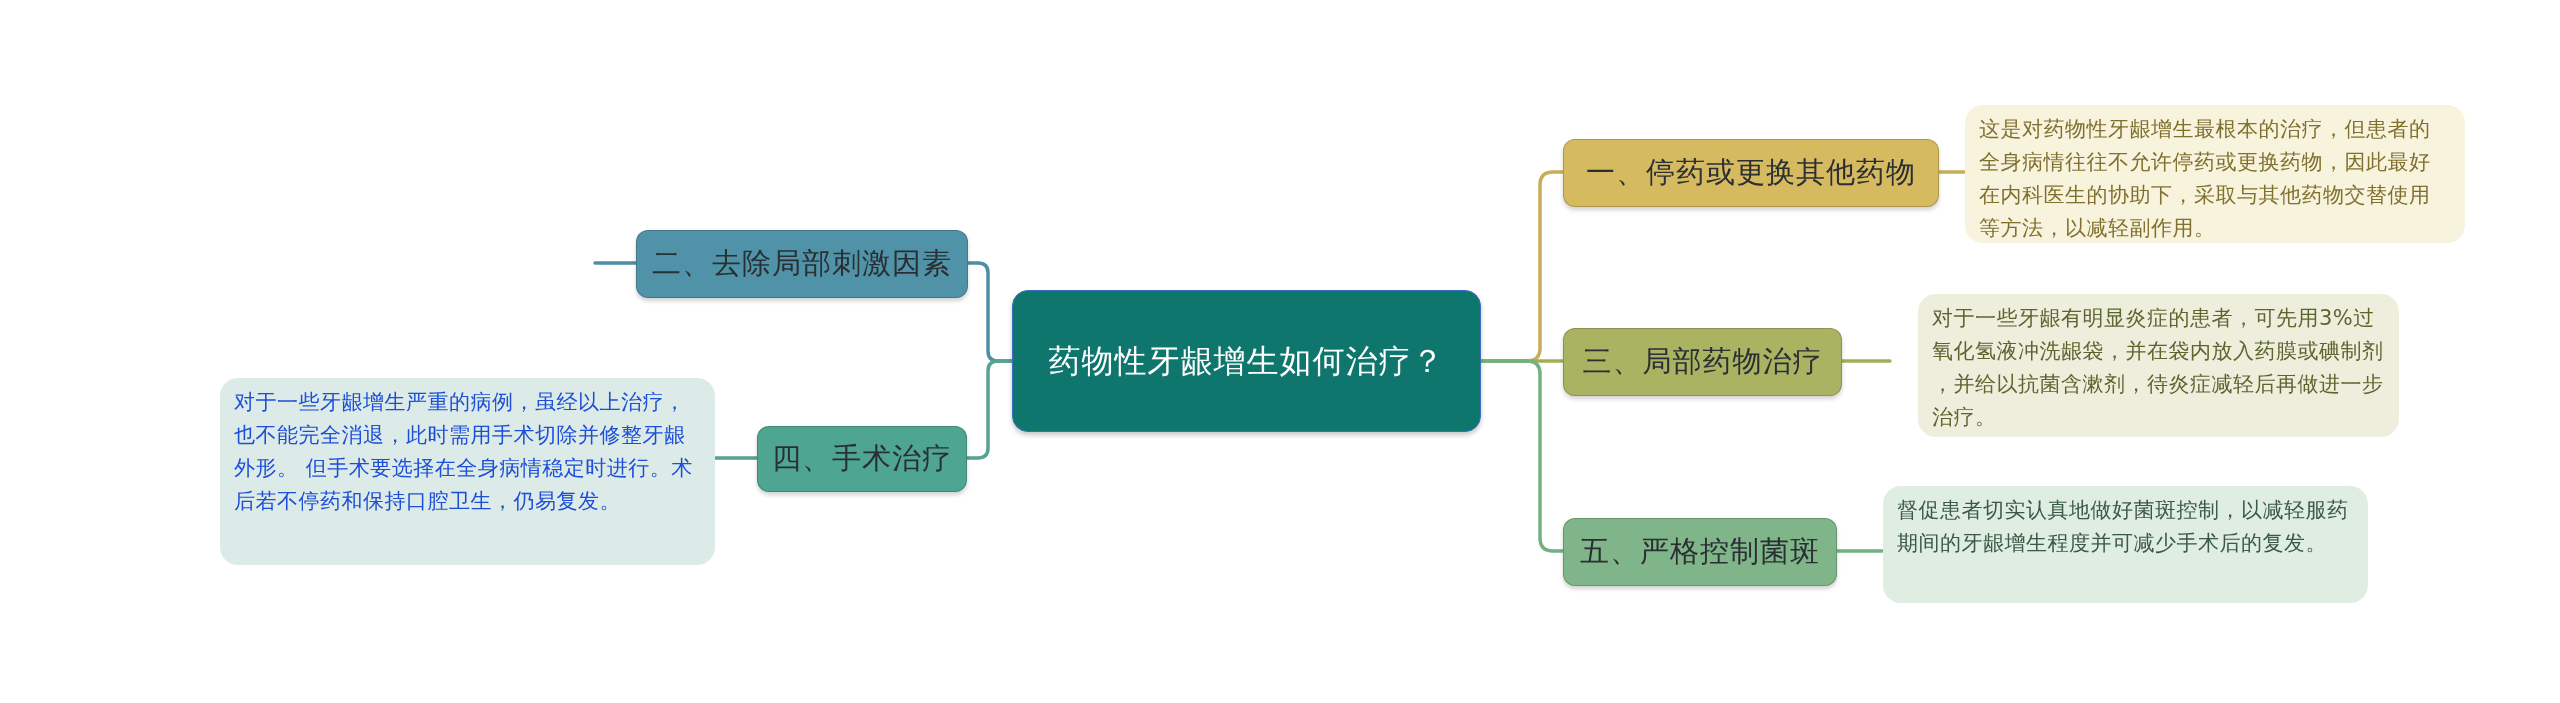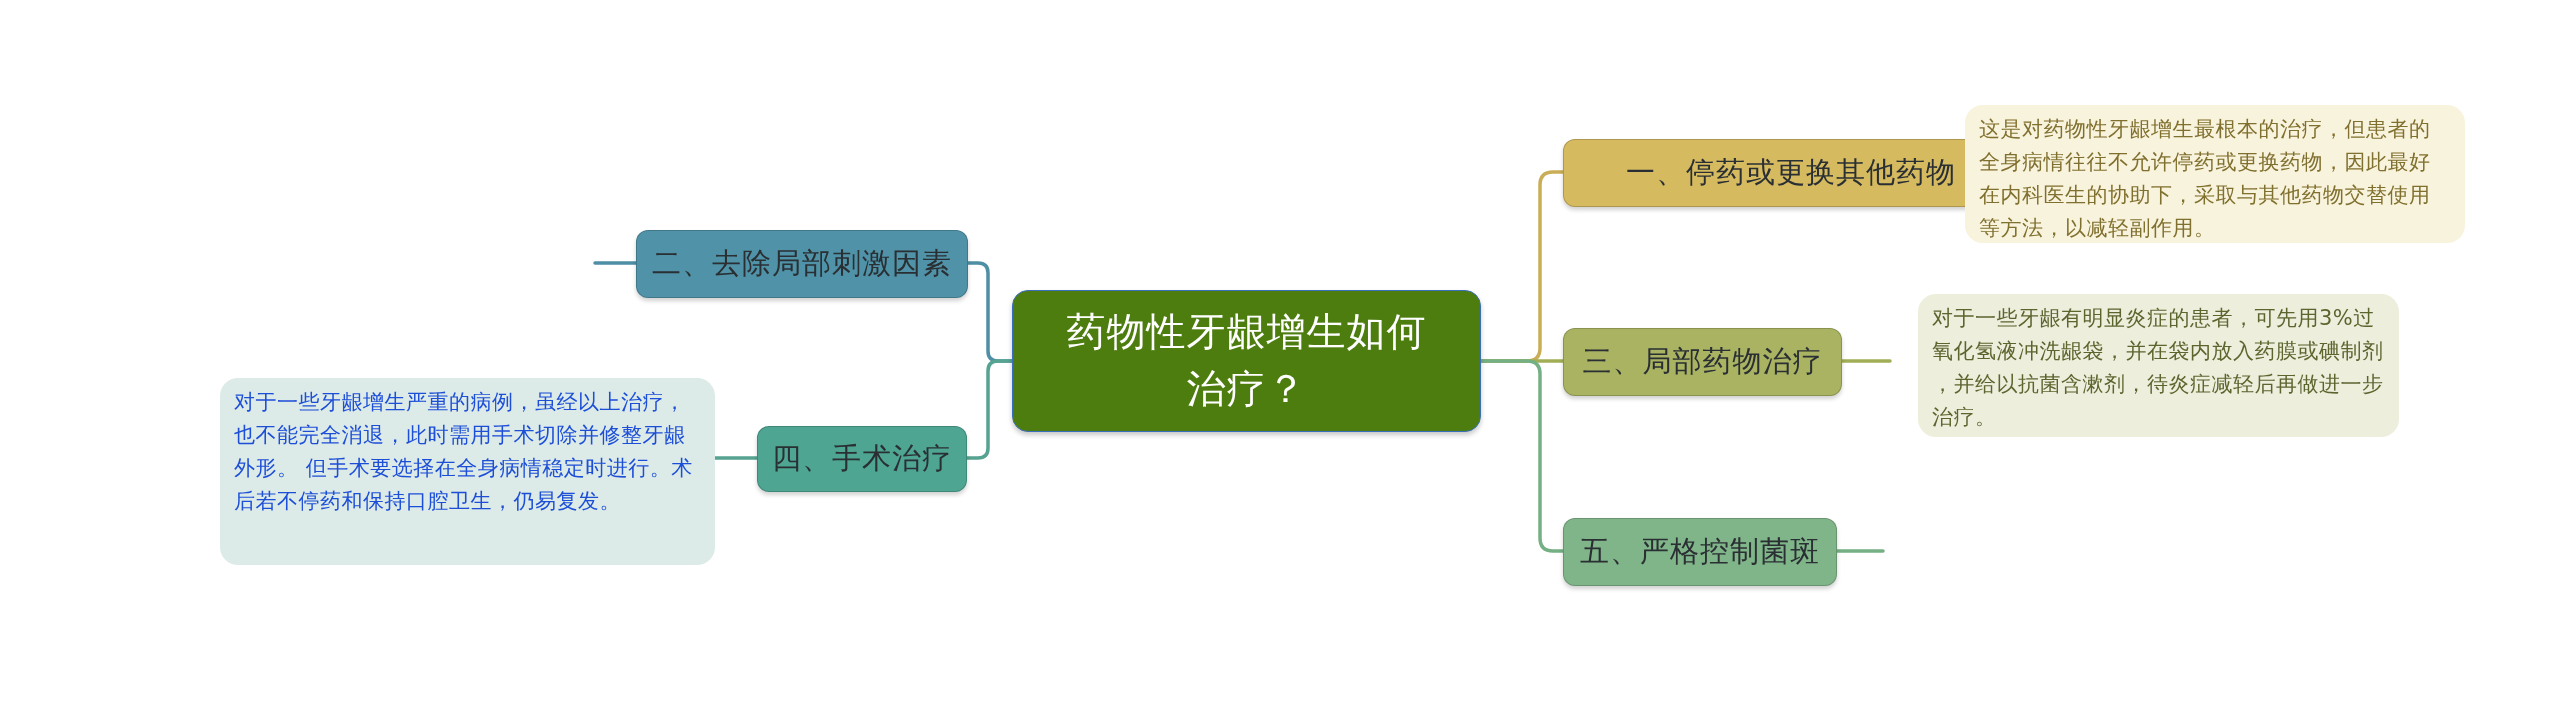--- a/index.html
+++ b/index.html
@@ -12,26 +12,26 @@
   .line-gold{stroke:#C9AE57;}
   .line-olive{stroke:#A2AE55;}
   .line-green5{stroke:#74B083;}
 
   .node{position:absolute;display:flex;align-items:center;justify-content:center;
         border-radius:12px;border:1px solid rgba(0,0,0,.18);
         box-shadow:0 3px 4px rgba(0,0,0,.18);
         color:#2A2F33;font-size:29px;letter-spacing:1px;white-space:nowrap;}
   .root{position:absolute;display:flex;align-items:center;justify-content:center;
         left:1012px;top:290px;width:469px;height:142px;border-radius:16px;
-        background:#4d7c0f;border:1px solid #3B6FBE;box-shadow:0 3px 5px rgba(0,0,0,.22);
-        color:#ffffff;font-size:39px;letter-spacing:1px;text-align:center;
+        background:#0f766e;border:1px solid #3B6FBE;box-shadow:0 3px 5px rgba(0,0,0,.22);
+        color:#ffffff;font-size:32px;letter-spacing:1px;
         line-height:1.45;padding:0 34px;box-sizing:border-box;line-break:anywhere;}
   .node-2{left:636px;top:230px;width:330px;height:66px;background:#5093A8;}
   .node-4{left:757px;top:426px;width:208px;height:64px;background:#4EA592;}
-  .node-1{left:1563px;top:139px;width:374px;height:66px;background:#D6BA60;padding-left:40px;}
+  .node-1{left:1563px;top:139px;width:374px;height:66px;background:#D6BA60;}
   .node-3{left:1563px;top:328px;width:277px;height:66px;background:#A9B362;}
   .node-5{left:1563px;top:518px;width:272px;height:66px;background:#80B589;}
 
   .note{position:absolute;border-radius:18px;box-sizing:border-box;
         font-size:21px;line-height:33px;padding:8px 14px;letter-spacing:.5px;
         line-break:anywhere;}
   .note-l1{left:97px;top:210px;width:498px;height:115px;background:#DCE9ED;color:#3A4A52;}
   .note-l2{left:220px;top:378px;width:495px;height:187px;background:#DCEBE7;color:#1d4ed8;}
   .note-r1{left:1965px;top:105px;width:500px;height:138px;background:#F8F3DC;color:#80702F;}
   .note-r3{left:1890px;top:294px;width:481px;height:143px;background:#EDEEDC;color:#5D652F;margin-left:28px;}
@@ -84,14 +84,17 @@
 
   <div class="note note-l2">
     <span>对于一些牙龈增生严重的病例，虽经以上治疗，也不能完全消退，此时需用手术切除并修整牙龈外形。 但手术要选择在全身病情稳定时进行。术后若不停药和保持口腔卫生，仍易复发。</span>
   </div>
   <div class="note note-r1">
     <span>这是对药物性牙龈增生最根本的治疗，但患者的全身病情往往不允许停药或更换药物，因此最好在内科医生的协助下，采取与其他药物交替使用等方法，以减轻副作用。</span>
   </div>
   <div class="note note-r3">
     <span>对于一些牙龈有明显炎症的患者，可先用3%过氧化氢液冲洗龈袋，并在袋内放入药膜或碘制剂，并给以抗菌含漱剂，待炎症减轻后再做进一步治疗。</span>
   </div>
+  <div class="note note-r5">
+    <span>督促患者切实认真地做好菌斑控制，以减轻服药期间的牙龈增生程度并可减少手术后的复发。</span>
+  </div>
 
 </div>
 
 </body></html>

